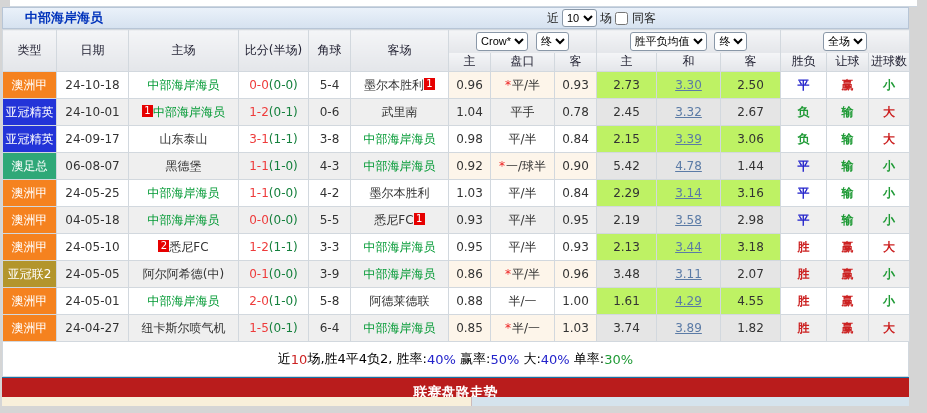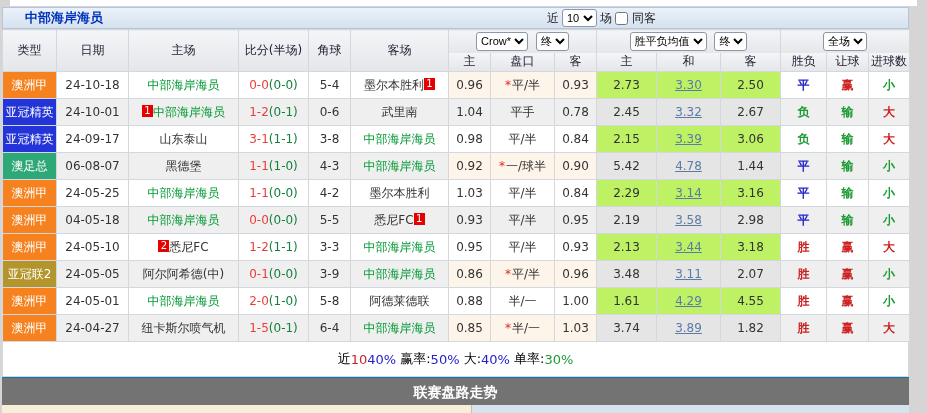--- a/index.html
+++ b/index.html
@@ -45,21 +45,21 @@
   td.res { font-weight:bold; }
   .c-blue { color:#2323cb; }
   .c-red { color:#cc2222; }
   .c-green { color:#1e9a35; }
 
   
   .summary { height:35px; border:1px solid #d2d8de; border-top:none; display:flex; align-items:center; justify-content:center; font-size:13px; background:#fff; }
   .summary span { white-space:pre; }
 
   
-  .bluebar { height:28px; background:#737373; border-top:1px solid #1573a8; color:#fff; font-weight:bold; font-size:14px; text-align:center; line-height:28px; cursor:pointer; }
+  .bluebar { height:20px; background:#b91c1c; border-top:1px solid #1573a8; color:#fff; font-weight:bold; font-size:14px; text-align:center; line-height:28px; cursor:pointer; }
   .bottomstrip { height:9px; display:flex; }
   .bottomstrip .left { width:470px; background:#f8efda; border-right:1px solid #cbb; }
   .bottomstrip .right { flex:1; background:#d5e3ed; }
 </style>
 </head>
 <body>
 
 <div class="page">
   <div class="topstrip"></div>
   <div class="content">
@@ -295,20 +295,21 @@
         <td class="res c-red">胜</td>
         <td class="res c-red">赢</td>
         <td class="res c-red">大</td>
       </tr>
         </tbody>
     </table>
 
     <div class="summary" id="summary-line">
         <span>近</span>
         <span class="c-red">10</span>
+        <span>场,胜4平4负2, 胜率:</span>
         <span class="c-blue">40%</span>
         <span> 赢率:</span>
         <span class="c-blue">50%</span>
         <span> 大:</span>
         <span class="c-blue">40%</span>
         <span> 单率:</span>
         <span class="c-green">30%</span>
       </div>
     <div class="bluebar">联赛盘路走势</div>
     <div class="bottomstrip">

